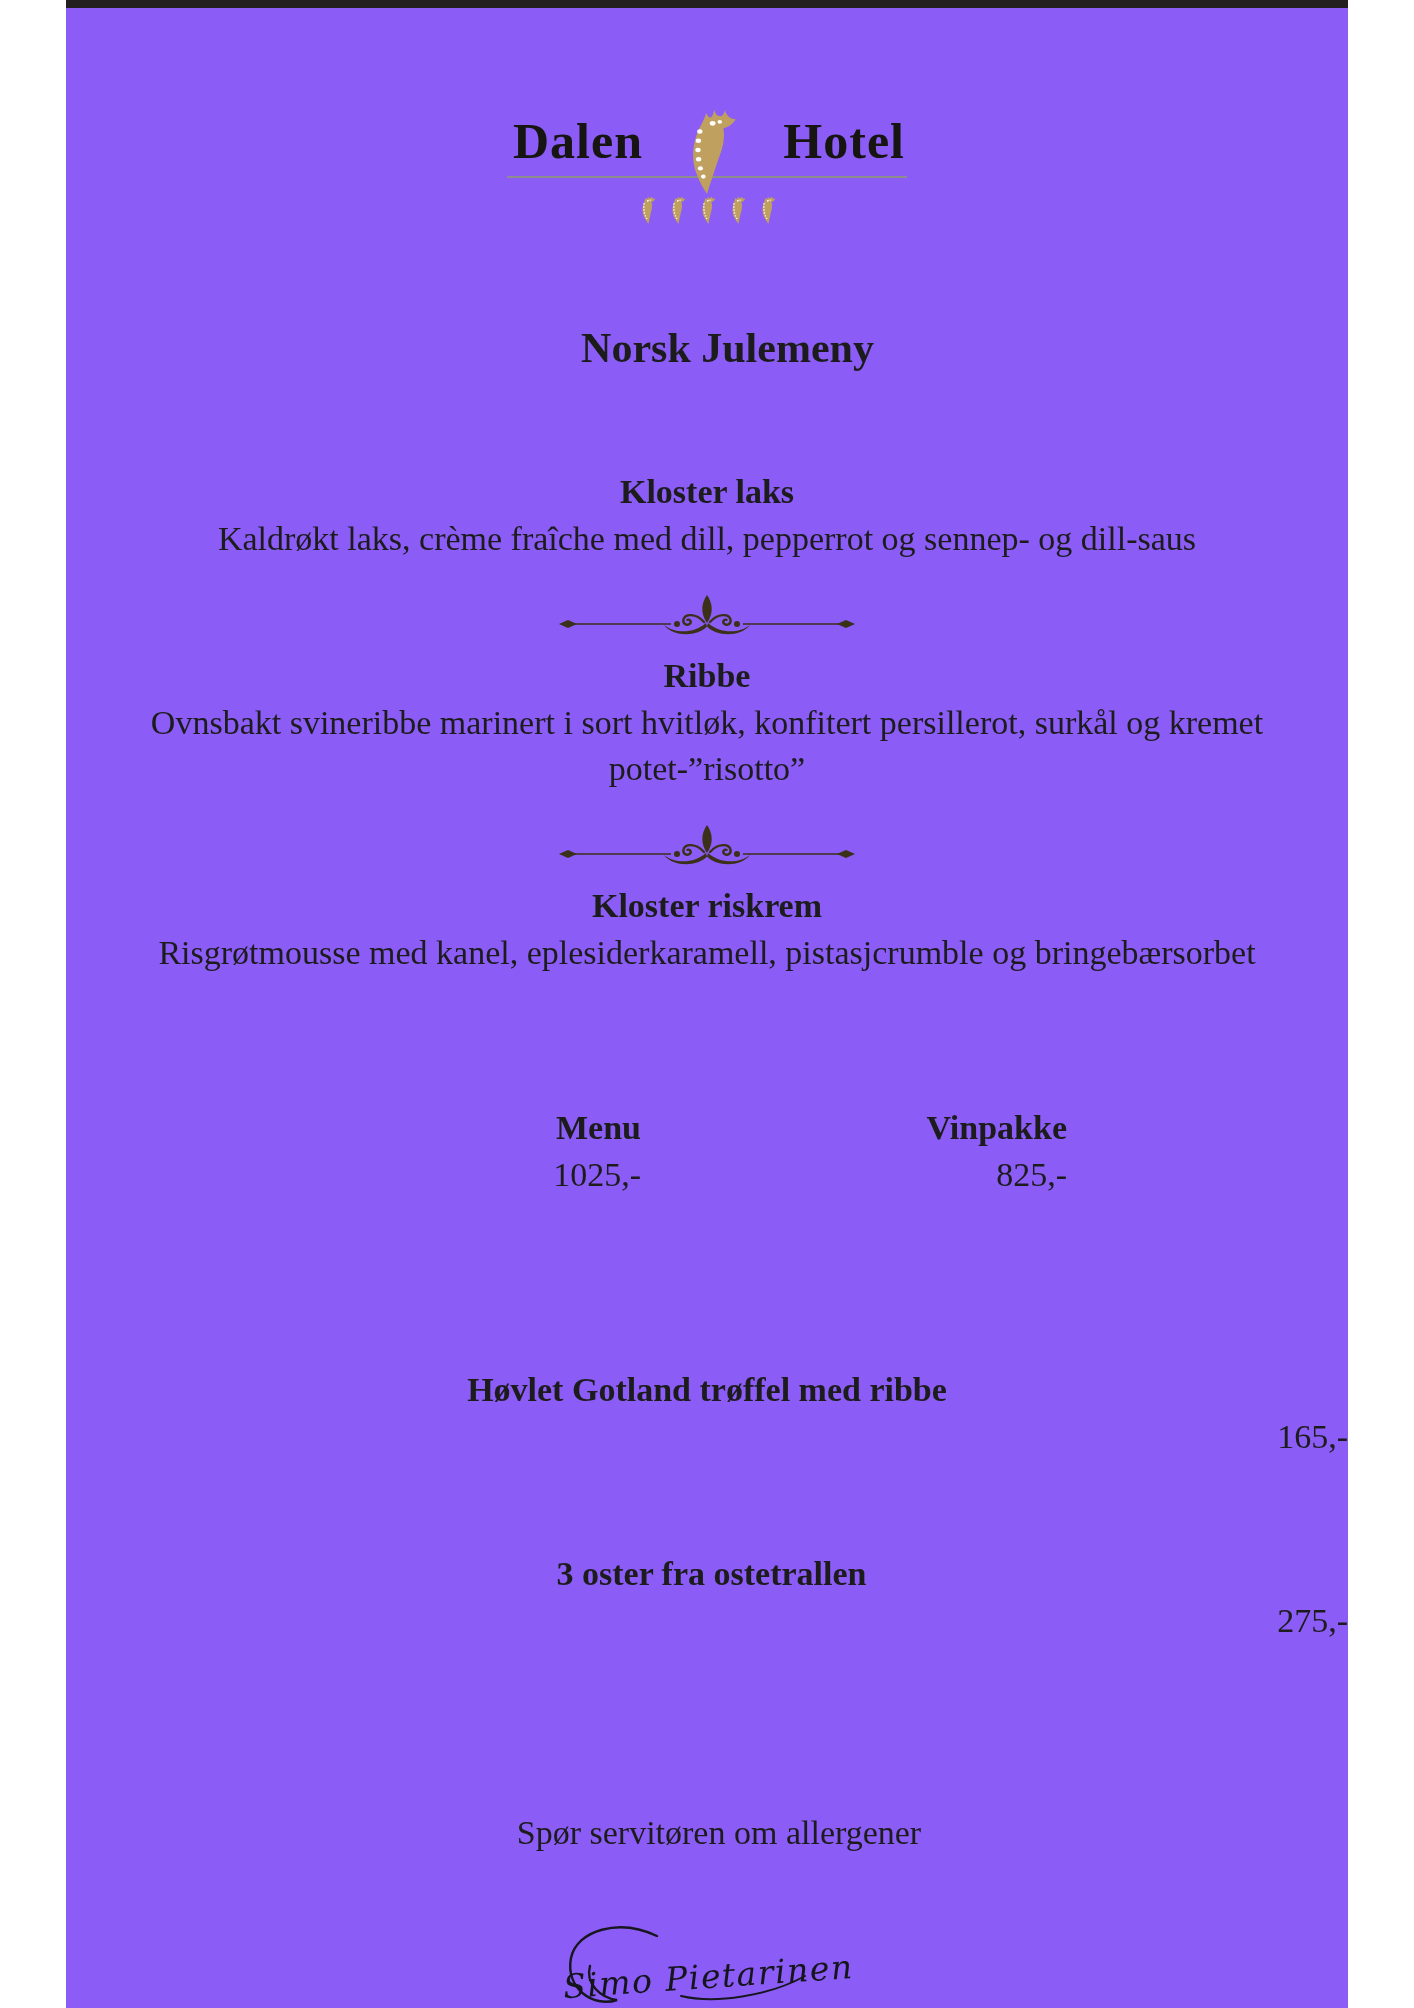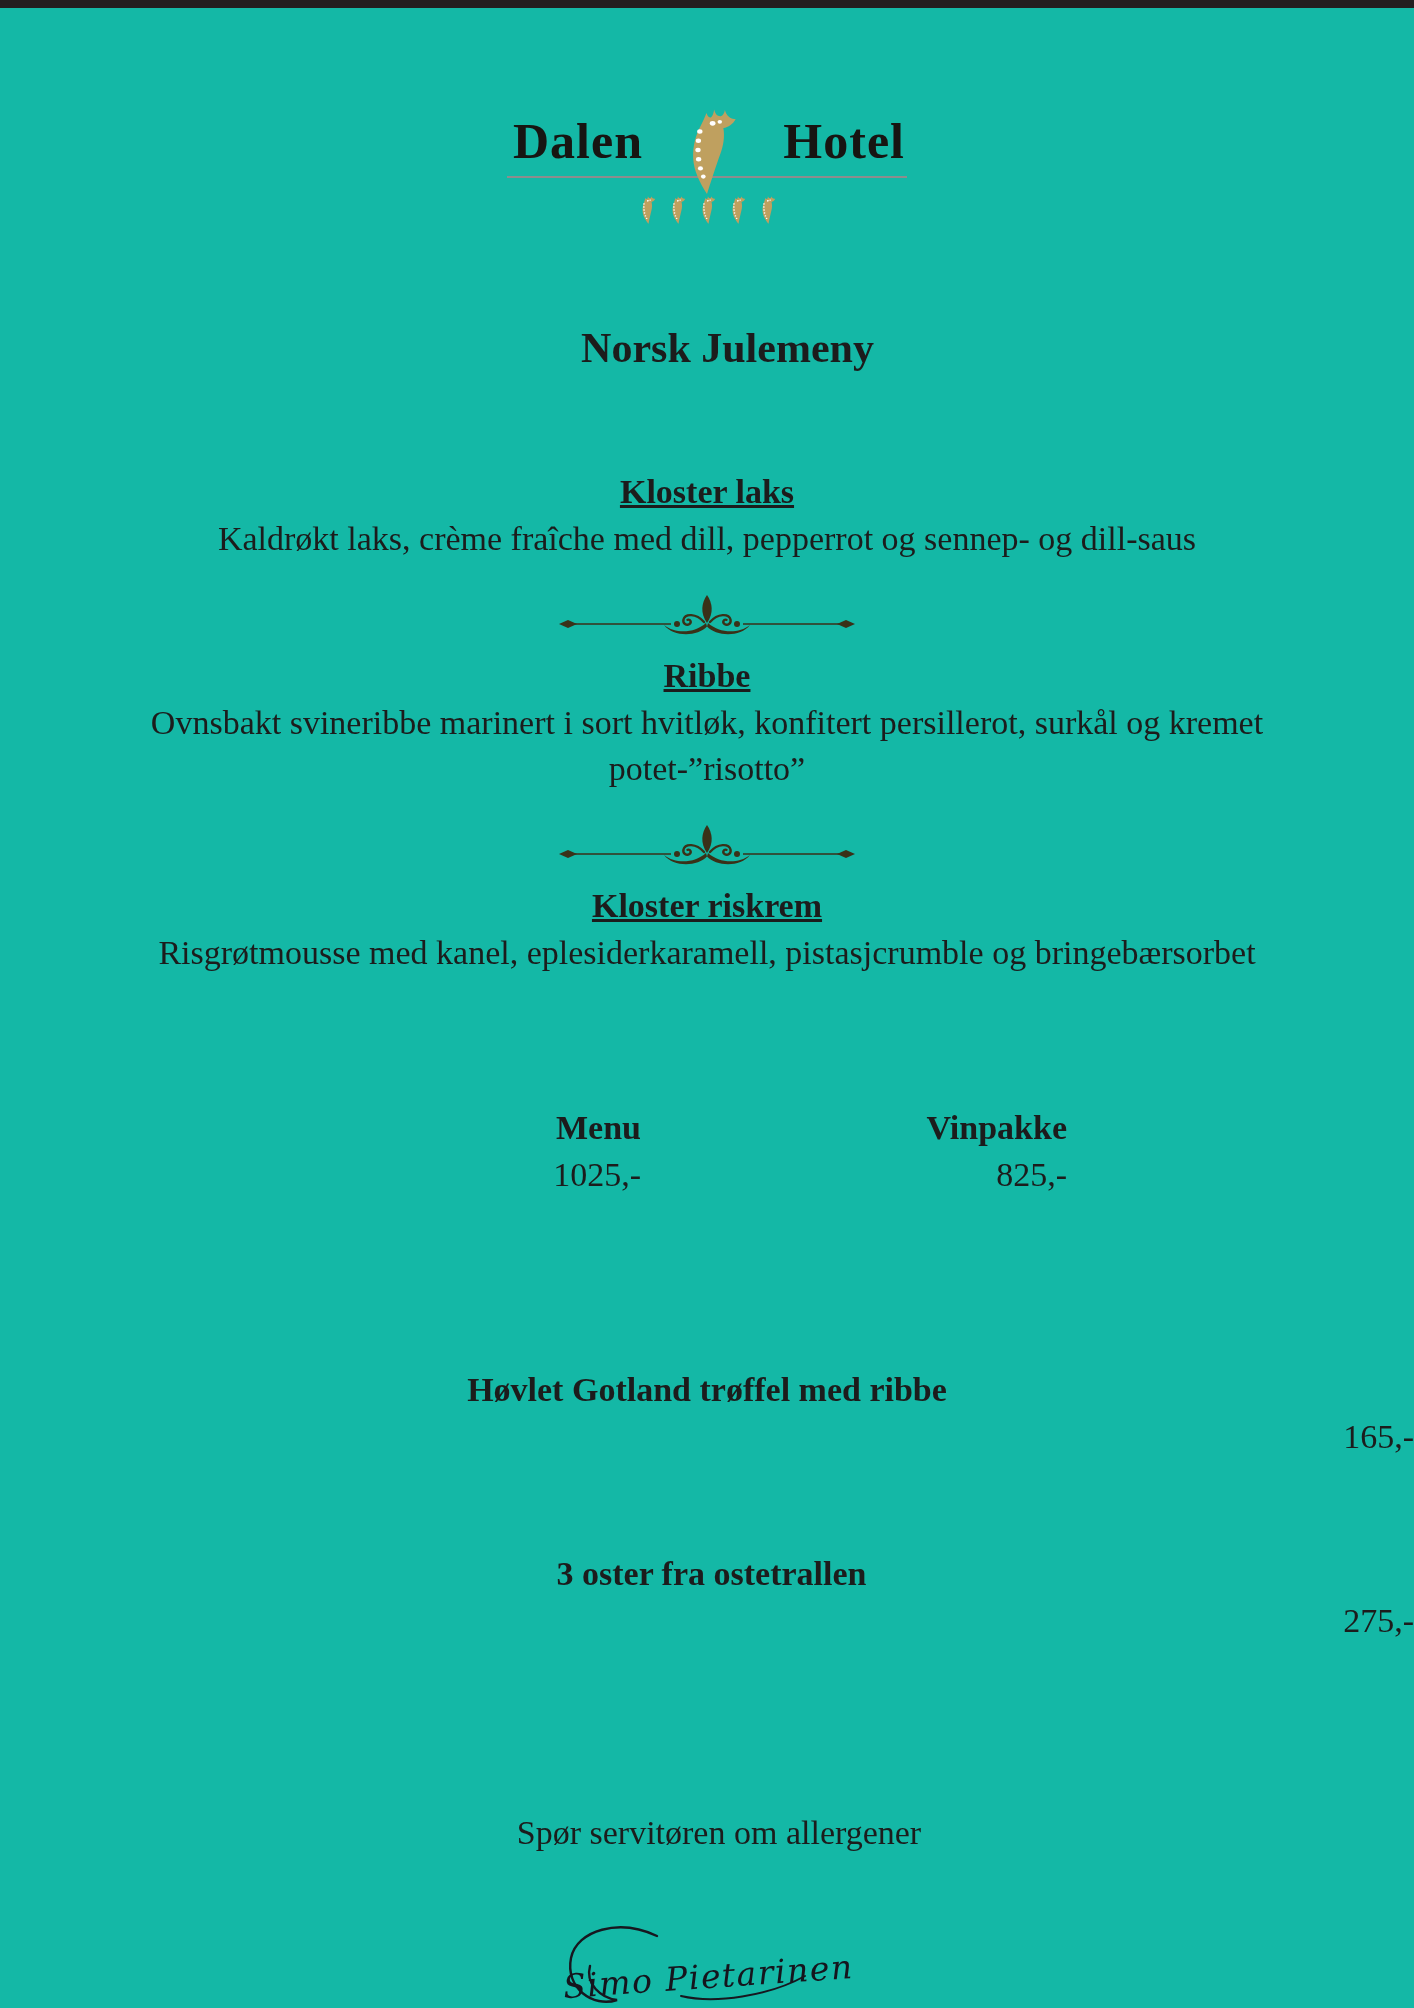--- a/index.html
+++ b/index.html
@@ -1,21 +1,21 @@
 <!DOCTYPE html>
 <html><head>
 <meta charset="utf-8">
 <style>
   html,body{margin:0;padding:0;background:#ffffff;}
   .page{
     position:relative;
-    width:1414px;
+    width:1282px;
     height:2008px;
     margin:0 auto;
-    background:#14b8a6;
+    background:#8b5cf6;
     font-family:"Liberation Serif","DejaVu Serif",serif;
     color:#1c1c1c;
     overflow:hidden;
   }
   .top-bar{
     width:100%;
     height:8px;
     background:#231f20;
   }
   
@@ -65,21 +65,20 @@
     font-weight:700;
     line-height:1.15;
     padding-left:41px;
   }
   .course{margin:0 auto;max-width:1260px;}
   .course-1{margin-top:96px;}
   .course-name{
     font-size:34px;
     font-weight:700;
     line-height:48px;
-    text-decoration:underline;
   }
   .course-desc{
     font-size:34px;
     line-height:46px;
     margin-top:0;
   }
   .divider{
     display:block;
     width:300px;
     height:48px;

